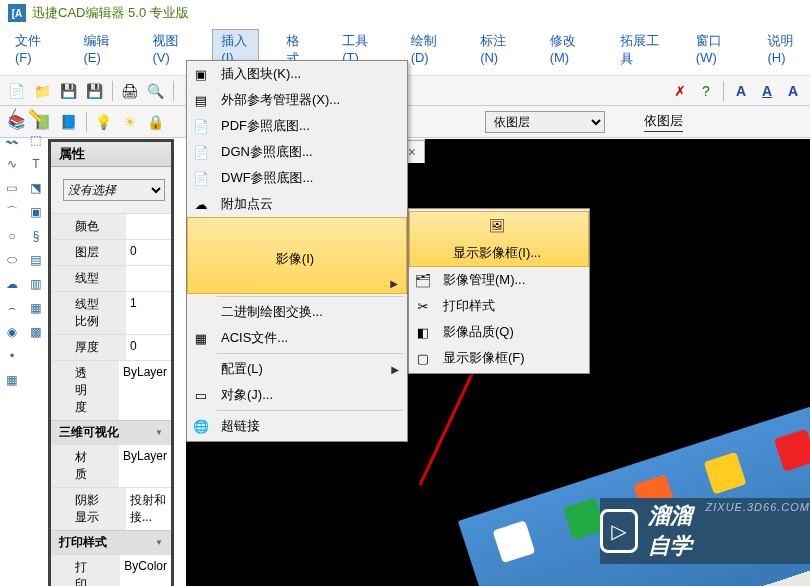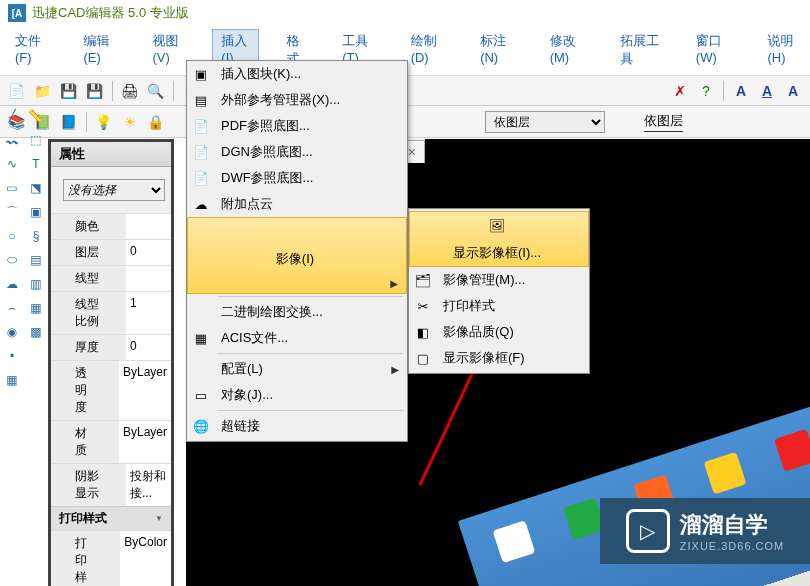--- a/index.html
+++ b/index.html
@@ -43,21 +43,21 @@
 .dd-item { display: flex; align-items: center; padding: 4px 8px 4px 4px; gap: 10px; font-size: 13px; cursor: pointer; }
 .dd-item.hi { background: linear-gradient(#ffe9a3, #ffd659); border: 1px solid #e0b030; flex-direction: column; }
 .dd-icon { width: 20px; height: 18px; display: flex; align-items: center; justify-content: center; font-size: 13px; }
 .dd-arrow { margin-left: auto; color: #333; font-size: 10px; }
 .dd-sep { height: 1px; background: #ccc; margin: 2px 4px 2px 30px; }
 
 .submenu { position: absolute; left: 408px; top: 208px; width: 182px; background: #f0f0f0; border: 1px solid #888; box-shadow: 2px 2px 4px rgba(0,0,0,0.3); z-index: 11; padding: 2px 0; }
 
 .watermark { position: absolute; right: 0; bottom: 22px; width: 210px; height: 66px; background: #2a5070; color: #fff; display: flex; align-items: center; justify-content: center; gap: 10px; z-index: 5; }
 .wm-icon { width: 44px; height: 44px; border: 3px solid #fff; border-radius: 8px; display: flex; align-items: center; justify-content: center; font-size: 20px; }
-.wm-txt { display: flex; flex-direction: column; }
+.wm-txt { display: flex; flex-direction: row; font-style: italic; }
 .wm-main { font-size: 22px; font-weight: bold; }
 .wm-sub { font-size: 11px; letter-spacing: 1px; color: #a8c0d8; }
 
 .desktop-img { position: absolute; left: 300px; top: 300px; width: 490px; height: 260px; transform: rotate(-18deg); background: linear-gradient(#4a90d4, #3878b8 60%, #e8e8e0 60%); border-radius: 2px; z-index: 1; }
 .desk-icons { position: absolute; top: 20px; left: 30px; display: flex; gap: 40px; }
 .di { width: 34px; height: 34px; border-radius: 4px; }
 .arrow-annot { position: absolute; left: 400px; top: 245px; width: 160px; height: 250px; z-index: 6; pointer-events: none; }
 </style>
 </head>
 <body>
@@ -162,20 +162,21 @@
       <div class="props-val">1</div>
     </div>
   <div class="props-row">
       <div class="props-label">厚度</div>
       <div class="props-val">0</div>
     </div>
   <div class="props-row">
       <div class="props-label">透明度</div>
       <div class="props-val">ByLayer</div>
     </div>
+  <div class="props-section">三维可视化</div>
   <div class="props-row">
       <div class="props-label">材质</div>
       <div class="props-val">ByLayer</div>
     </div>
   <div class="props-row">
       <div class="props-label">阴影显示</div>
       <div class="props-val">投射和接...</div>
     </div>
   <div class="props-section">打印样式</div>
   <div class="props-row">

